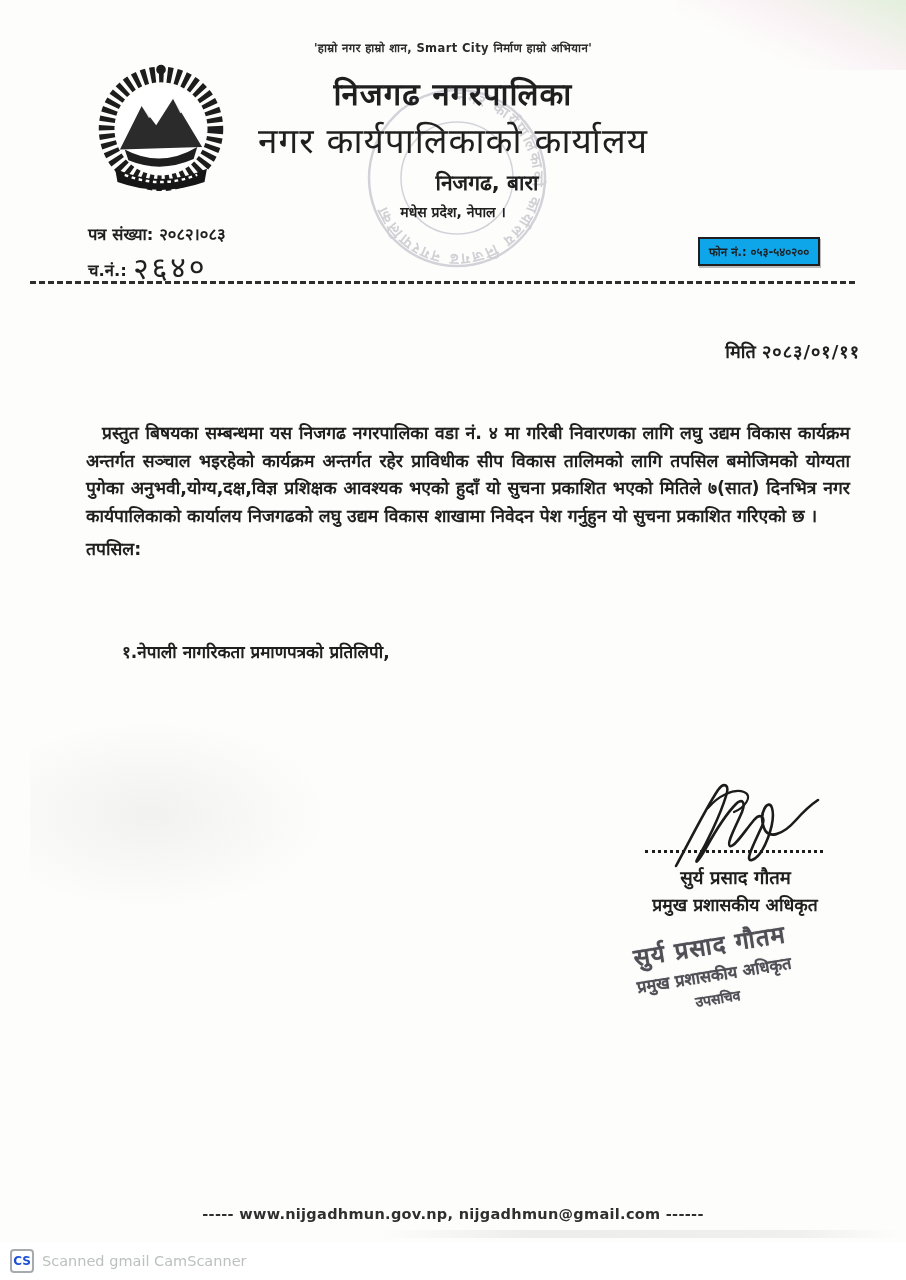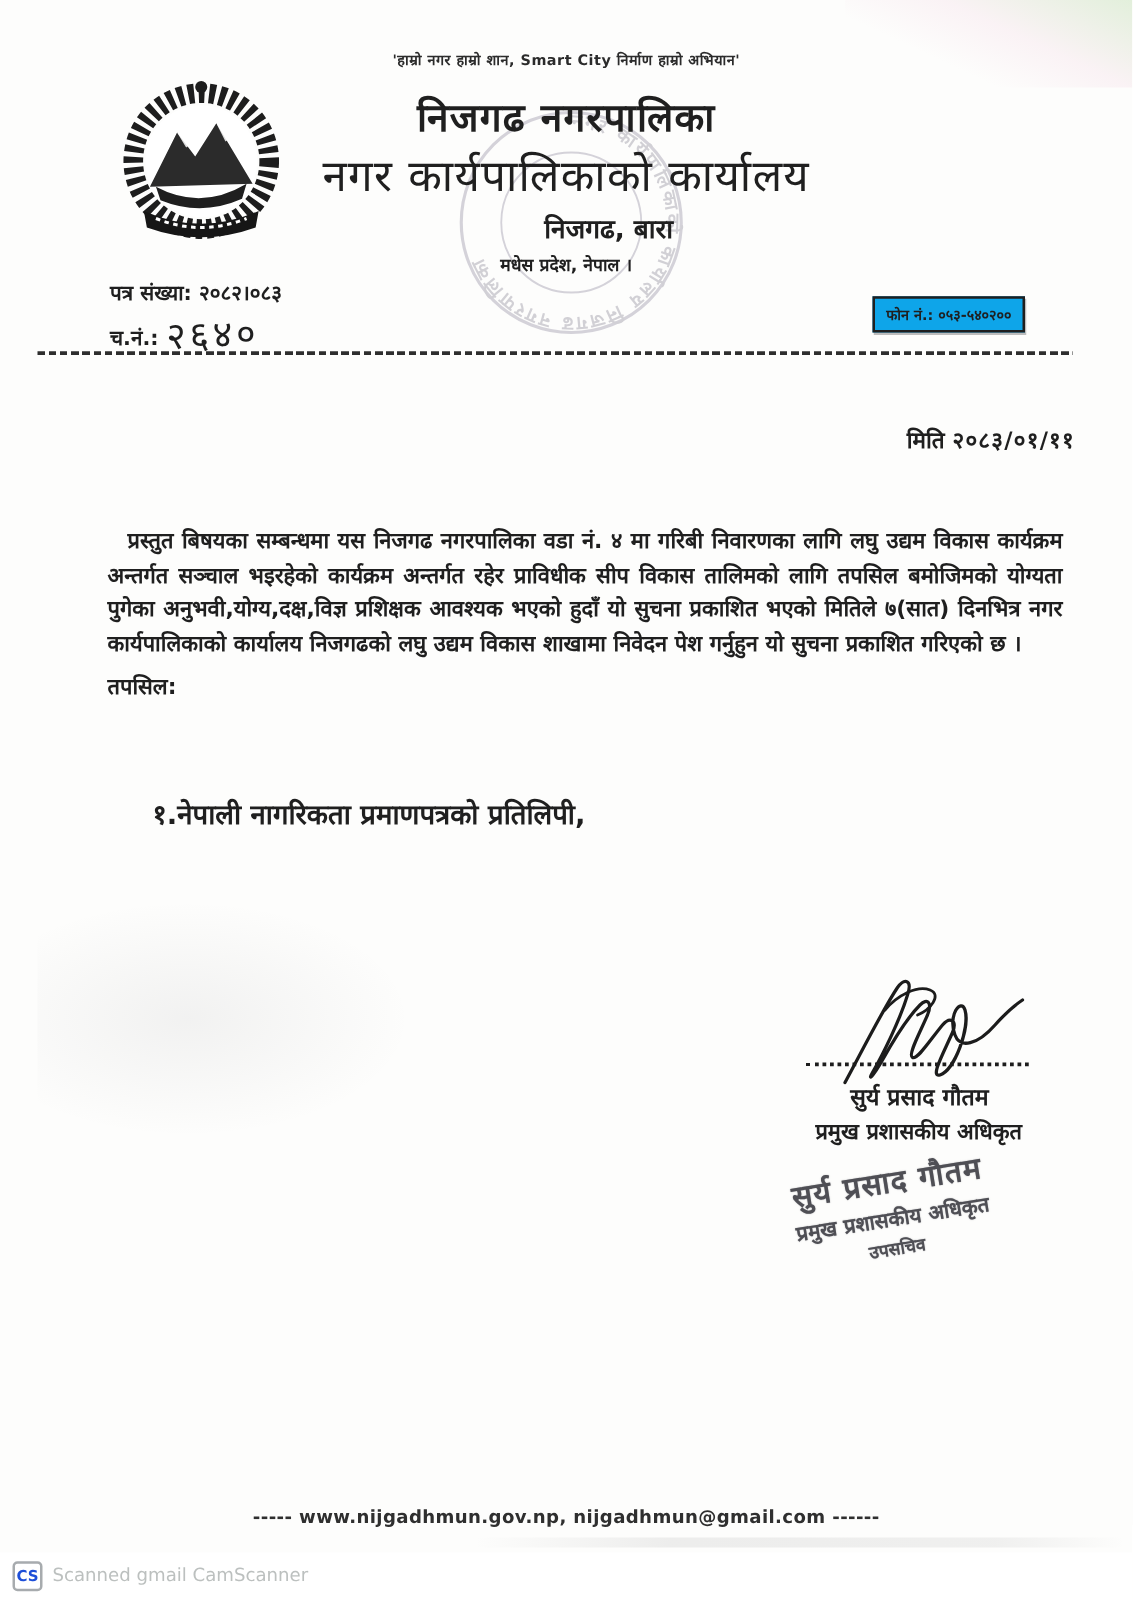--- a/index.html
+++ b/index.html
@@ -37,21 +37,21 @@
   
   .subject-wrap{left:104px;top:341px;width:720px;text-align:center;}
   .subject{display:inline;font-size:17px;font-weight:700;line-height:1.6;
     border-bottom:1.6px solid #222;padding-bottom:3px;}
   
   .body-block{left:86px;top:420px;width:764px;}
   .body-para{margin:0;font-size:17.5px;font-weight:600;line-height:27.5px;text-align:justify;text-indent:16px;}
   .details-heading{margin:6px 0 0 0;font-size:17.5px;font-weight:600;}
   
   .list-block{left:122px;top:638px;width:722px;}
-  .list-item{margin:0 0 3px 0;font-size:22px;font-weight:600;line-height:29px;text-align:left;}
+  .list-item{margin:0 0 3px 0;font-size:17px;font-weight:600;line-height:29px;text-align:left;}
   
   .sig-art{left:648px;top:778px;width:175px;height:92px;}
   .sig-dots{left:645px;top:850px;width:178px;height:0;border-bottom:3px dotted #1d1d1d;}
   .sig-name{left:618px;top:864px;width:235px;text-align:center;font-size:18.5px;font-weight:700;}
   .sig-title{left:600px;top:892px;width:270px;text-align:center;font-size:17.5px;font-weight:700;}
   
   .stamp{left:548px;top:928px;width:330px;transform:rotate(-9deg);color:#4f4f55;text-align:center;
     text-shadow:0 0 1px rgba(79,79,85,.55);}
   .stamp-l1{font-size:24px;font-weight:700;letter-spacing:1px;}
   .stamp-l2{font-size:16.5px;font-weight:700;margin-top:2px;}

